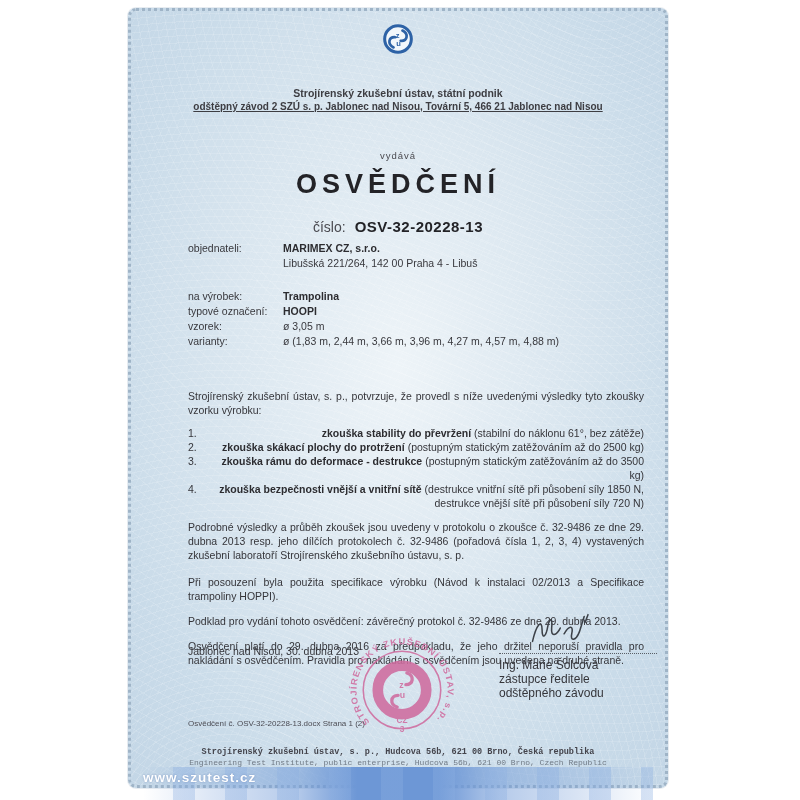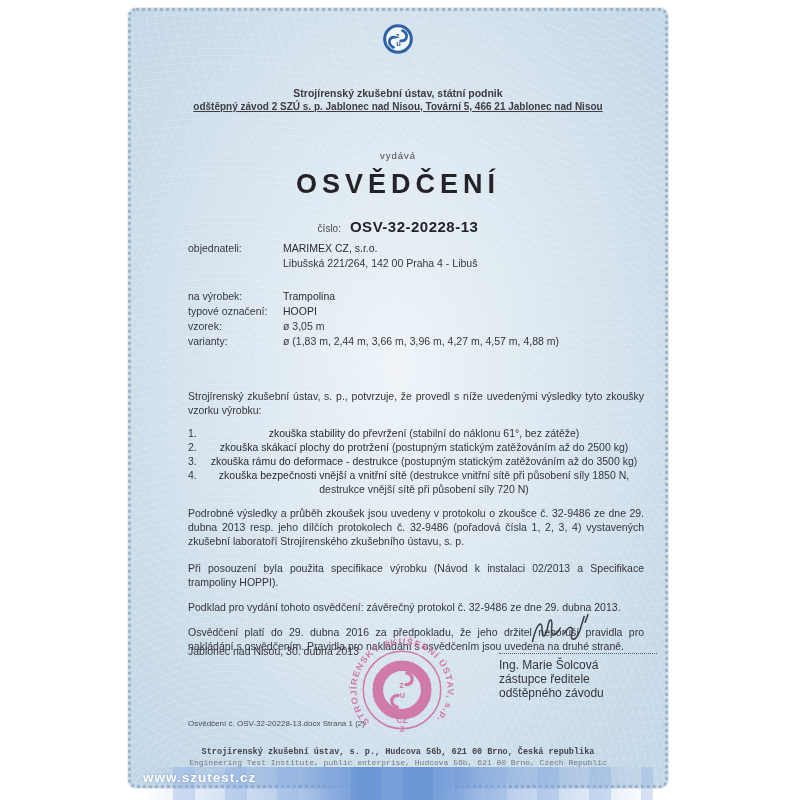--- a/index.html
+++ b/index.html
@@ -19,36 +19,36 @@
     box-shadow:0 0 0 1px rgba(160,180,200,.25);
   }
   
   .top-block{position:absolute;top:12px;left:0;right:0;text-align:center;color:#3a3a3e;}
   .logo{display:inline-block;margin-bottom:4px;}
   .hdr-line1{font-size:10.5px;font-weight:bold;color:#3d3d42;margin-top:24px;}
   .hdr-line2{font-size:10px;font-weight:bold;color:#3d3d42;text-decoration:underline;margin-top:2px;}
   .issued{font-size:9.5px;color:#4a4a50;margin-top:38px;letter-spacing:1px;}
   .doc-title{font-size:27px;font-weight:bold;color:#232327;letter-spacing:5px;margin-top:8px;}
   .number-row{margin-top:18px;}
-  .number-label{font-size:10px;color:#4a4a50;margin-right:9px;}
+  .number-label{font-size:14px;color:#4a4a50;margin-right:9px;}
   .number-value{font-size:15px;font-weight:bold;color:#232327;letter-spacing:.5px;}
   
   .details{position:absolute;top:230px;left:57px;right:21px;font-size:10.5px;color:#38383d;}
   .drow{display:flex;line-height:15px;}
   .dlabel{width:95px;flex:0 0 95px;}
   .dvalue{flex:1;}
-  .bold{font-weight:normal;color:#2c2c30;}
+  .bold{font-weight:bold;color:#2c2c30;}
   .spacer18{height:18px;}
   
   .body-block{position:absolute;top:378px;left:57px;right:21px;font-size:10.5px;line-height:14px;color:#35353a;text-align:justify;}
   .body-block p{margin:0 0 9px 0;}
   .tests{margin:0 0 10px 0;}
   .test{display:flex;line-height:14px;}
   .tnum{flex:0 0 16px;}
-  .ttext{flex:1;text-align:center;}
+  .ttext{flex:1;text-align:right;}
   .mb13{margin-bottom:13px !important;}
   .mb11{margin-bottom:11px !important;}
   
   .place-date{position:absolute;left:57px;top:634px;font-size:10.5px;color:#35353a;text-align:right;}
   .stamp{position:absolute;left:208px;top:616px;opacity:.88;}
   .signature{position:absolute;left:368px;top:596px;width:158px;font-size:12px;color:#35353a;line-height:14px;}
   .sig-scribble{display:block;margin-left:28px;}
   .sig-line{border-bottom:1.5px dotted #5a5f66;height:2px;margin-bottom:4px;}
   .docref{position:absolute;left:57px;top:708px;font-size:8px;color:#4c4c54;}
   

